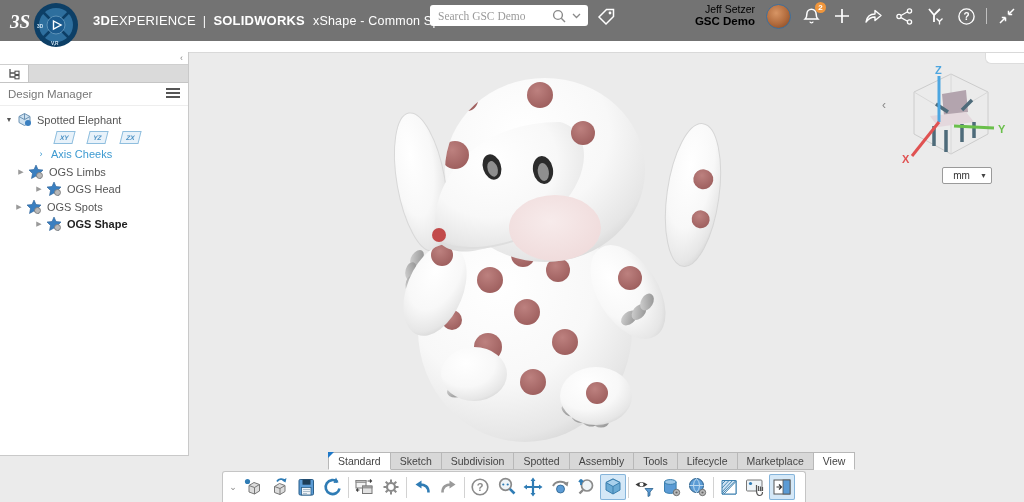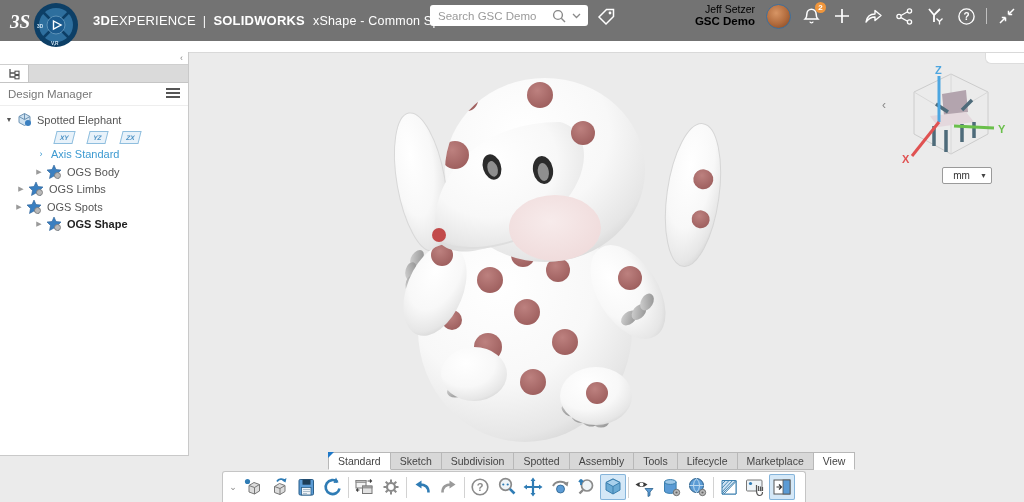--- a/index.html
+++ b/index.html
@@ -13,21 +13,21 @@
   .brand{margin-left:60px;font-size:13px;letter-spacing:.2px;white-space:nowrap;display:flex;align-items:center;gap:4px}
   .b-bold{font-weight:bold}
   .b-light{font-weight:normal}
   .b-sep{margin:0 3px;font-weight:300;opacity:.9}
   .b-app{font-size:12.5px;margin-left:4px}
   .chev-down{margin-left:6px}
 
   .searchbox{position:absolute;left:430px;top:5px;width:158px;height:21px;background:#fff;
     border-radius:3px;display:flex;align-items:center;z-index:25}
   .searchbox input{border:none;outline:none;flex:1;font-size:11.5px;padding:0 0 0 8px;
-    color:#555;background:transparent;font-family:Liberation Sans, sans-serif;min-width:0}
+    color:#555;background:transparent;font-family:Liberation Serif, serif;min-width:0}
   .searchbox input::placeholder{color:#9a9a9a}
   .tagicon{position:absolute;left:597px;top:7px;z-index:25}
 
   .tb-right{position:absolute;right:6px;top:0;height:32px;display:flex;align-items:center;gap:9px;z-index:25}
   .username{text-align:right;line-height:1.15;margin-right:2px}
   .username .nm{font-size:10.5px;font-weight:normal}
   .username .org{font-size:11.5px;font-weight:bold}
   .avatar{width:23px;height:23px;border-radius:50%;
     background:radial-gradient(circle at 40% 35%,#d79565 0%,#b06a3c 55%,#7d4423 100%);
     border:1px solid #3d6f9c}
@@ -363,38 +363,38 @@
       </svg>
       <span class="tlabel">Spotted Elephant</span>
     </div>
     <div class="planes">
       <span class="plane-chip">XY</span>
       <span class="plane-chip">YZ</span>
       <span class="plane-chip">ZX</span>
     </div>
     <div class="trow" style="padding-left:36px">
       <span class="tarrow blue-link" style="font-size:9px">›</span>
-      <span class="tlabel blue-link">Axis Standard</span>
-    </div>
-
-    <div class="trow" style="padding-left:34px">
-      <span class="tarrow light">▶</span>
-      <svg width="16" height="16" viewBox="0 0 16 16" style="margin-left:2px">
-        <path d="M8 1 L10 5.5 L15 6 L11.5 9.5 L12.5 14.5 L8 12 L3.5 14.5 L4.5 9.5 L1 6 L6 5.5 Z" fill="#3a7fc0" stroke="#2a5f95" stroke-width=".6"></path>
-        <circle cx="11.5" cy="11.5" r="3" fill="#b9b9b9" stroke="#777" stroke-width=".8"></circle>
-      </svg>
-      <span class="tlabel">OGS Body</span>
-    </div>
+      <span class="tlabel blue-link">Axis Cheeks</span>
+    </div>
+
     <div class="trow" style="padding-left:16px">
       <span class="tarrow light">▶</span>
       <svg width="16" height="16" viewBox="0 0 16 16" style="margin-left:2px">
         <path d="M8 1 L10 5.5 L15 6 L11.5 9.5 L12.5 14.5 L8 12 L3.5 14.5 L4.5 9.5 L1 6 L6 5.5 Z" fill="#3a7fc0" stroke="#2a5f95" stroke-width=".6"></path>
         <circle cx="11.5" cy="11.5" r="3" fill="#b9b9b9" stroke="#777" stroke-width=".8"></circle>
       </svg>
       <span class="tlabel">OGS Limbs</span>
+    </div>
+    <div class="trow" style="padding-left:34px">
+      <span class="tarrow light">▶</span>
+      <svg width="16" height="16" viewBox="0 0 16 16" style="margin-left:2px">
+        <path d="M8 1 L10 5.5 L15 6 L11.5 9.5 L12.5 14.5 L8 12 L3.5 14.5 L4.5 9.5 L1 6 L6 5.5 Z" fill="#3a7fc0" stroke="#2a5f95" stroke-width=".6"></path>
+        <circle cx="11.5" cy="11.5" r="3" fill="#b9b9b9" stroke="#777" stroke-width=".8"></circle>
+      </svg>
+      <span class="tlabel">OGS Head</span>
     </div>
     <div class="trow" style="padding-left:14px">
       <span class="tarrow light">▶</span>
       <svg width="16" height="16" viewBox="0 0 16 16" style="margin-left:2px">
         <path d="M8 1 L10 5.5 L15 6 L11.5 9.5 L12.5 14.5 L8 12 L3.5 14.5 L4.5 9.5 L1 6 L6 5.5 Z" fill="#3a7fc0" stroke="#2a5f95" stroke-width=".6"></path>
         <circle cx="11.5" cy="11.5" r="3" fill="#b9b9b9" stroke="#777" stroke-width=".8"></circle>
       </svg>
       <span class="tlabel">OGS Spots</span>
     </div>
     <div class="trow" style="padding-left:34px">

